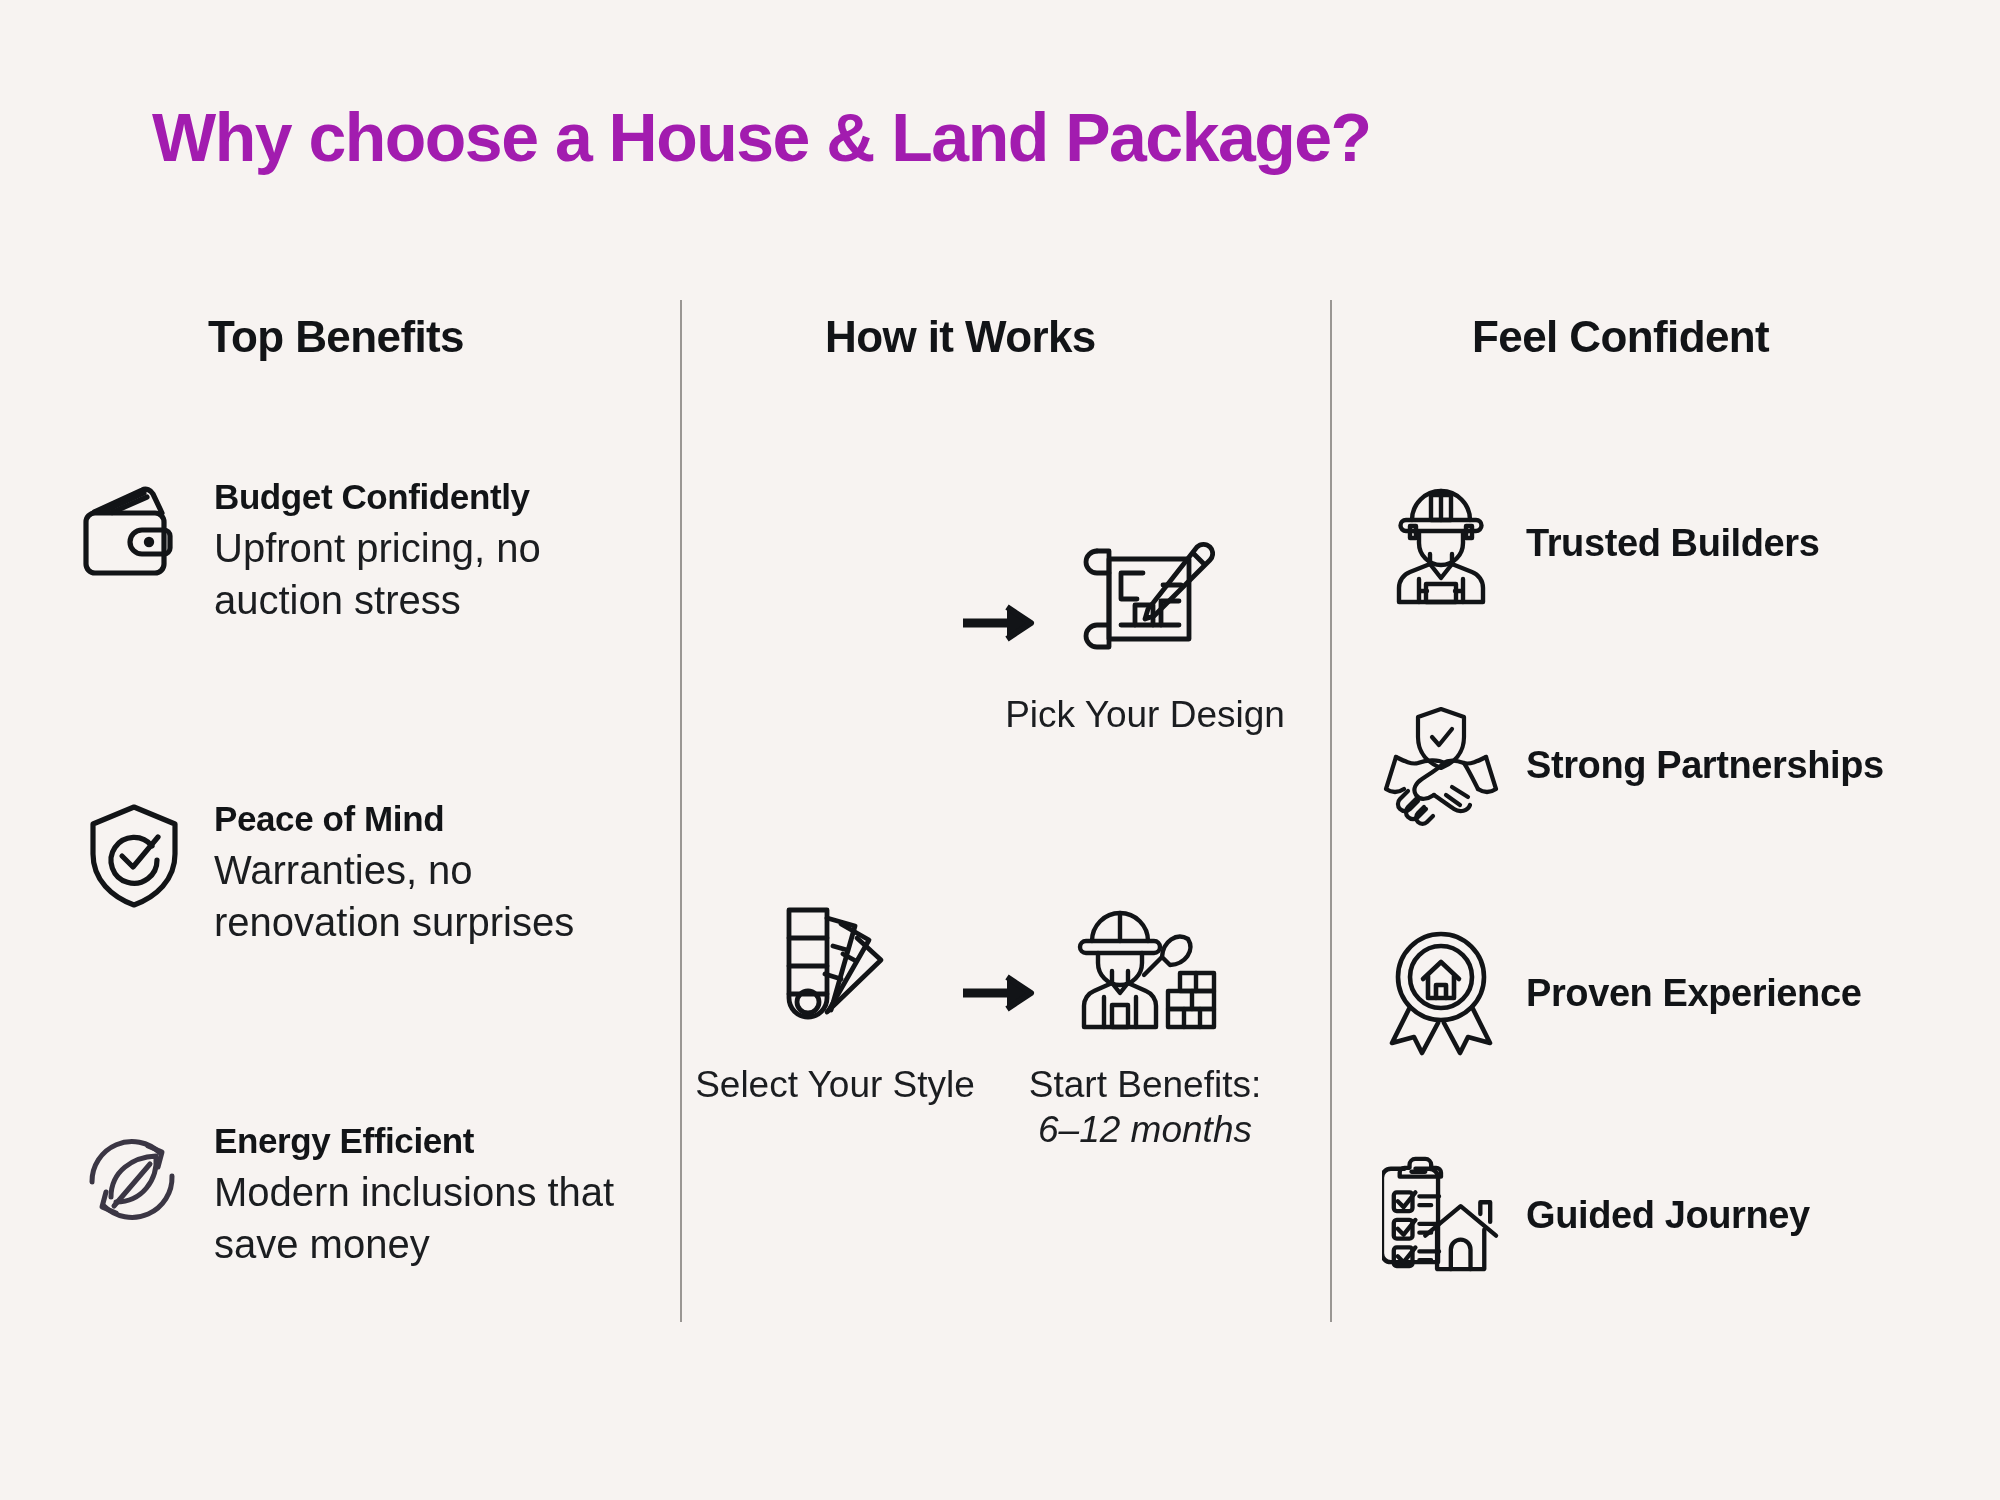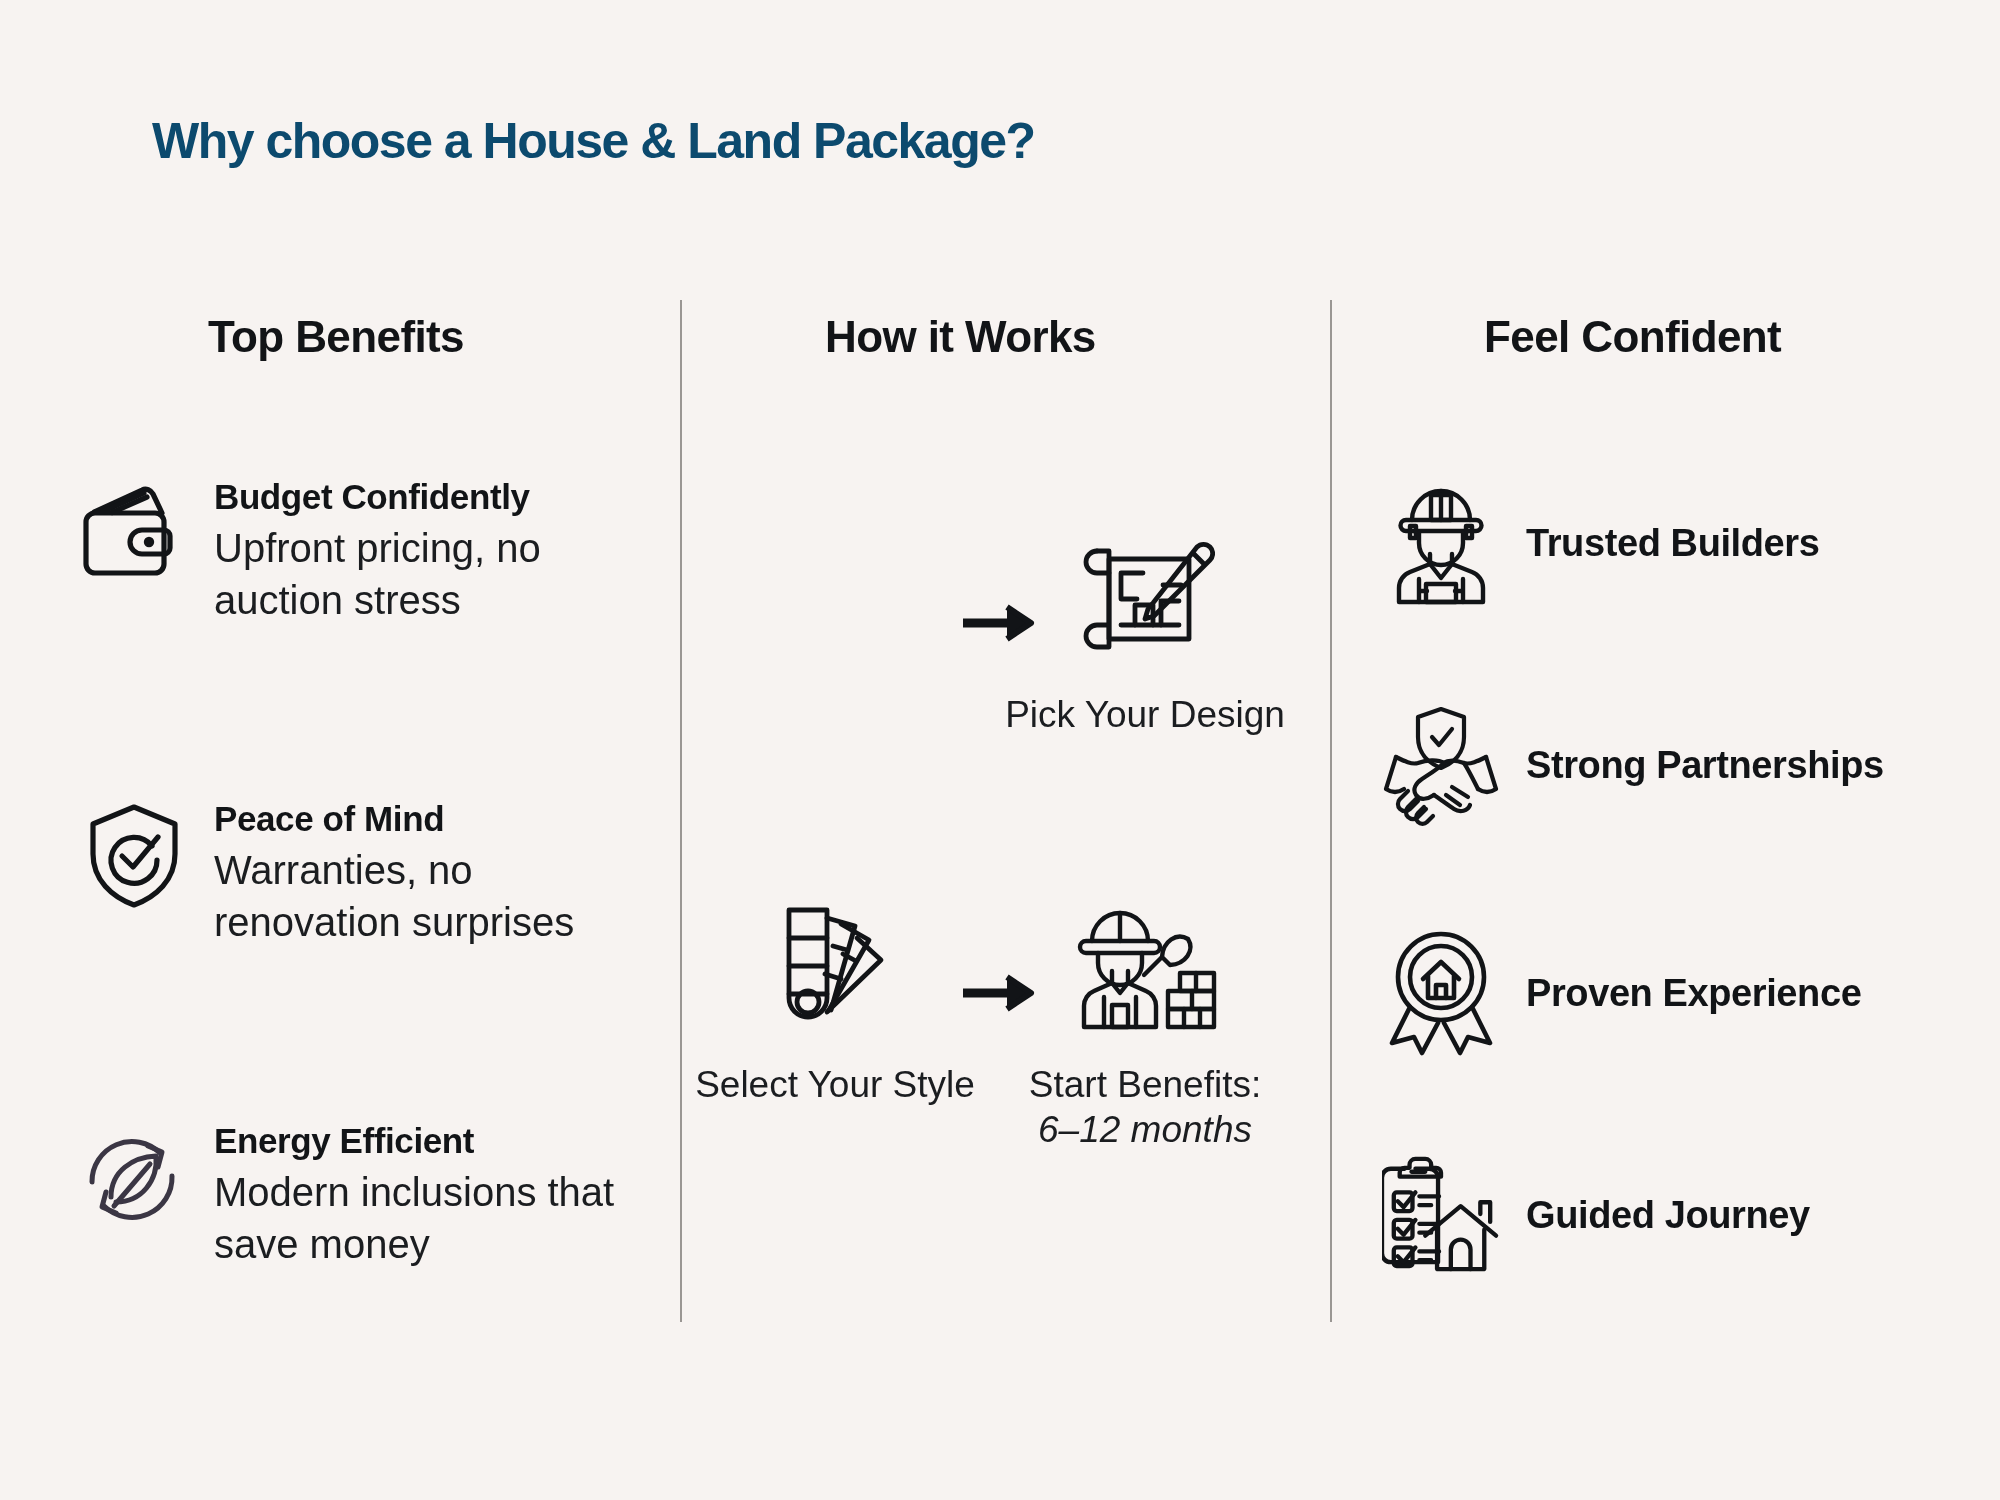--- a/index.html
+++ b/index.html
@@ -9,25 +9,25 @@
     font-family:"Liberation Sans", sans-serif;
     color:#17191c;
     overflow:hidden;
     position:relative;
   }
   .page{position:relative;width:2000px;height:1500px;}
 
   
   .title{
     position:absolute;
-    left:152px; top:112px;
-    font-size:50px;
+    left:152px; top:98px;
+    font-size:68px;
     font-weight:bold;
     letter-spacing:-1.5px;
-    color:#0c4a6e;
+    color:#a21caf;
     white-space:nowrap;
   }
 
   
   .divider{
     position:absolute;
     width:2px;
     background:#9a9693;
     top:300px;
     height:1022px;
@@ -38,21 +38,21 @@
     position:absolute;
     font-size:44px;
     font-weight:bold;
     letter-spacing:-0.6px;
     color:#121417;
     white-space:nowrap;
     top:312px;
   }
   .col-head.h1{left:208px;}
   .col-head.h2{left:825px;}
-  .col-head.h3{left:1472px;margin-left:12px;}
+  .col-head.h3{left:1472px;}
 
   
   .benefit{
     position:absolute;
     left:78px;
     width:600px;
     display:flex;
     align-items:flex-start;
     gap:24px;
   }

